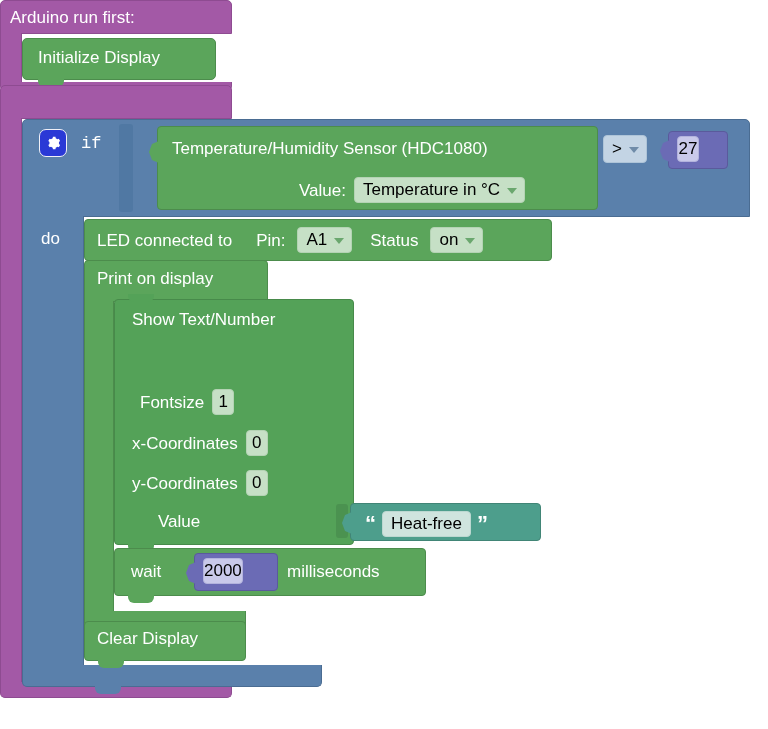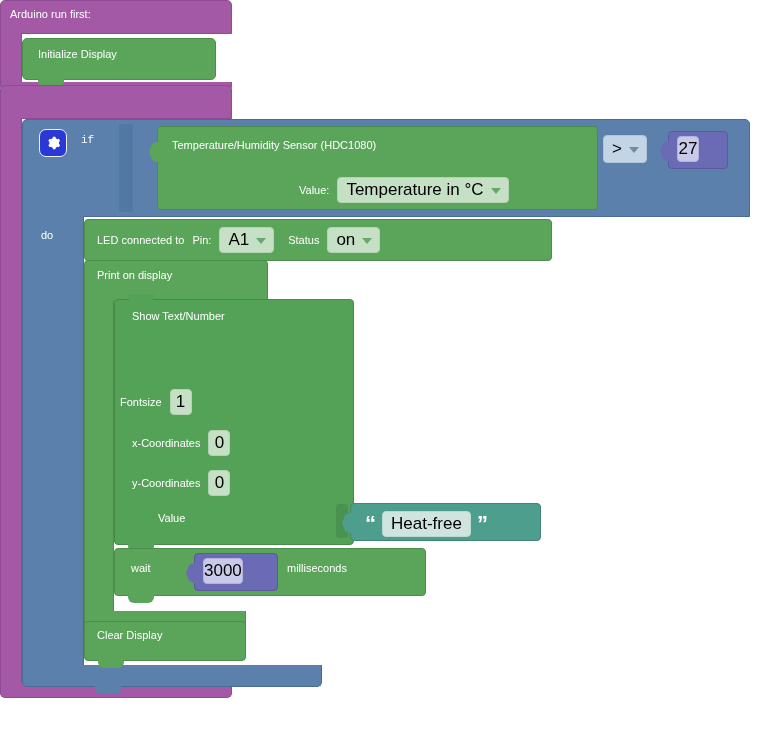--- a/index.html
+++ b/index.html
@@ -9,21 +9,21 @@
     font-family:"Liberation Sans", sans-serif;
     position:relative;
     overflow:hidden;
     -webkit-font-smoothing:antialiased;
   }
   .canvas{position:absolute;left:0;top:0;width:768px;height:729px;}
 
   
   .blk{position:absolute;box-sizing:border-box;}
   .lbl{
-    color:#ffffff;font-size:11px;line-height:1;
+    color:#ffffff;font-size:17px;line-height:1;
     white-space:nowrap;user-select:none;
   }
 
   
   .hat{
     background:#a359a6;
     border:1px solid #8e4b91;
   }
   .hat-top{border-radius:5px 5px 0 0;}
   .notch{
@@ -153,23 +153,23 @@
 
   <div class="blk indigo" style="left:668px;top:131px;width:60px;height:38px;border-radius:4px;">
     <div class="plug plug-ind" style="top:8px;"></div>
   </div>
   <div class="field field-ind field-num" style="position:absolute;left:677px;top:136px;">
     <span>27</span>
   </div>
 
   <div class="blk grn" style="left:84px;top:219px;width:468px;height:42px;border-radius:4px;"></div>
   <div class="notch" style="left:100px;top:260px;background:#5ba55b;"></div>
-  <div class="row" style="left:97px;top:227px;">
+  <div class="row" style="left:97px;top:227px;gap:12px;">
     <span class="lbl">LED connected to</span>
-    <span class="lbl" style="margin-left:0;">Pin:</span>
+    <span class="lbl" style="margin-left:12px;">Pin:</span>
     <span class="field field-dd">
       <span>A1</span>
       <i class="dd-arrow"></i>
     </span>
     <span class="lbl" style="margin-left:6px;">Status</span>
     <span class="field field-dd">
       <span>on</span>
       <i class="dd-arrow"></i>
     </span>
   </div>
@@ -180,21 +180,21 @@
   <div class="blk grn" style="left:84px;top:301px;width:30px;height:311px;border-top:none;border-bottom:none;"></div>
   <div class="blk grn" style="left:84px;top:611px;width:162px;height:20px;border-top:none;border-radius:0 0 4px 4px;"></div>
   <div class="notch" style="left:128px;top:630px;background:#5ba55b;"></div>
 
   <div class="blk grn2" style="left:114px;top:299px;width:240px;height:246px;border-radius:4px;"></div>
   <div class="notch" style="left:128px;top:294px;background:#54a258;"></div>
 
   <div class="lbl" style="position:absolute;left:132px;top:311px;">Show Text/Number</div>
 
 
-  <div class="row" style="left:120px;top:389px;justify-content:center;">
+  <div class="row" style="left:140px;top:389px;justify-content:center;">
     <span class="lbl">Fontsize</span>
     <span class="field field-num">
       <span>1</span>
     </span>
   </div>
 
   <div class="row" style="left:132px;top:430px;">
     <span class="lbl">x-Coordinates</span>
     <span class="field field-num">
       <span>0</span>
@@ -225,21 +225,21 @@
   </div>
 
   <div class="blk grn" style="left:114px;top:548px;width:312px;height:48px;border-radius:4px;"></div>
   <div class="notch" style="left:128px;top:595px;background:#5ba55b;"></div>
   <div class="lbl" style="position:absolute;left:131px;top:563px;">wait</div>
 
   <div class="blk indigo" style="left:194px;top:553px;width:84px;height:38px;border-radius:4px;">
     <div class="plug plug-ind" style="top:8px;"></div>
   </div>
   <div class="field field-ind field-num" style="position:absolute;left:203px;top:558px;">
-    <span>3000</span>
+    <span>2000</span>
   </div>
   <div class="lbl" style="position:absolute;left:287px;top:563px;">milliseconds</div>
 
   <div class="blk grn" style="left:84px;top:621px;width:162px;height:40px;border-radius:4px;"></div>
   <div class="lbl" style="position:absolute;left:97px;top:630px;">Clear Display</div>
   <div class="notch" style="left:98px;top:660px;background:#5ba55b;"></div>
 
 </div>
 
 </body></html>

